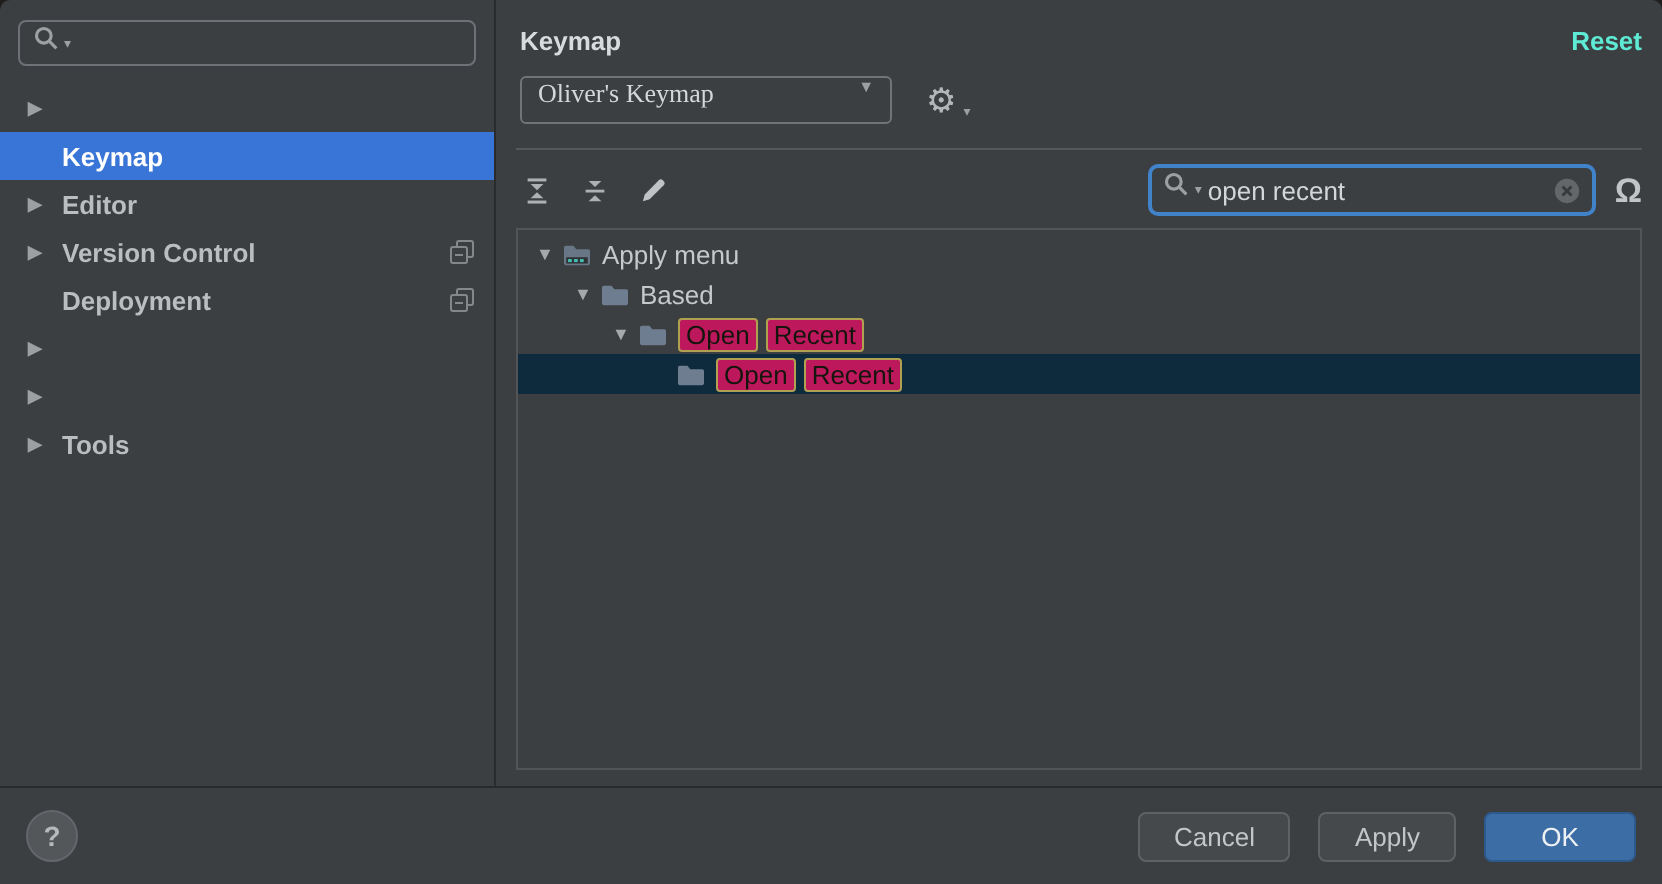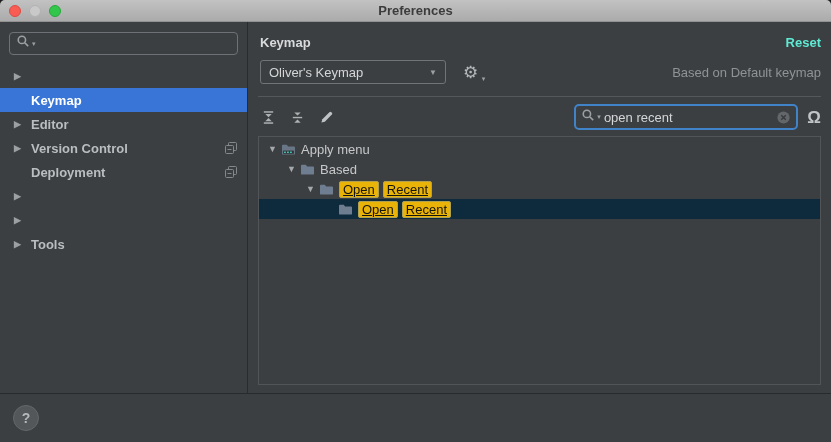--- a/index.html
+++ b/index.html
@@ -27,62 +27,54 @@
   .sb-item.selected { background:#3875d6; color:#ffffff; }
   .sb-arrow { width:17px; flex:none; font-size:9px; color:#9da0a2; }
   .sb-badge { margin-left:auto; display:flex; align-items:center; }
 
   
   .main { flex:1; display:flex; flex-direction:column; min-width:0; }
   .hdr-row { display:flex; align-items:center; justify-content:space-between; padding:13px 10px 0 12px; }
   .page-title { font-size:13px; font-weight:bold; color:#d8dadc; }
   .reset-link { font-size:13px; font-weight:bold; color:#5eead4; cursor:pointer; text-decoration:none;margin-left:47px; }
   .km-row { display:flex; align-items:center; margin-top:10px; padding:0 10px 0 12px; }
-  .dropdown { width:186px; height:24px; border:1px solid #707476; border-radius:3px; display:flex; align-items:center; padding:0 8px; color:#d4d6d8; font-size:13px; cursor:default; }
+  .dropdown { width:186px; height:24px; border:1px solid #707476; border-radius:3px; display:flex; align-items:flex-start; padding:0 8px; color:#d4d6d8; font-size:13px; cursor:default;font-family:Liberation Serif, serif; }
   .dd-caret { margin-left:auto; font-size:8px; color:#9da0a2; }
   .gear-wrap { margin-left:17px; position:relative; color:#b4b7b9; font-size:17px; line-height:1; cursor:pointer; }
   .gear-caret { position:absolute; right:-7px; bottom:-1px; font-size:7px; color:#9da0a2; }
   .based-on { margin-left:auto; color:#909395; font-size:13px; }
   .hr { border-top:1px solid #55585a; margin:12px 10px 0 10px; }
 
   .tool-row { display:flex; align-items:center; margin:7px 10px 6px 12px; height:26px; }
   .ticon { width:16px; height:16px; margin-right:13px; display:flex; align-items:center; justify-content:center; cursor:pointer; }
   .msearch { margin-left:auto; width:224px; height:26px; border:2px solid #4083c9; border-radius:5px; background:#3c3f41; display:flex; align-items:center; padding:0 5px; }
   .msearch input { flex:1; min-width:0; background:transparent; border:none; outline:none; color:#d4d6d8; font-size:13px; font-family:inherit; padding:0 3px; }
   .clear-btn { display:flex; align-items:center; cursor:pointer; }
   .omega { margin-left:9px; font-size:17px; font-weight:bold; color:#c2c5c7; line-height:1; cursor:pointer; }
 
   .tree-panel { margin:0 10px 8px 10px; flex:1; border:1px solid #515557; background:#3c3f41; padding-top:2px; overflow:hidden; }
   .trow { height:20px; display:flex; align-items:center; font-size:13px; color:#c6c8ca; cursor:default; }
   .trow.selected { background:#0d2b3d; }
   .t-arrow { width:15px; flex:none; text-align:center; font-size:9px; color:#a6a9ab; }
   .t-icon { flex:none; margin:0 5px 0 1px; display:flex; align-items:center; }
   .t-label { white-space:nowrap; }
-  .chip { background:#eab308; border:1px solid #b0a052; border-radius:2px; color:#15150d; padding:0 3px; margin-right:4px; line-height:15px; display:inline-block;text-decoration:underline; }
+  .chip { background:#be185d; border:1px solid #b0a052; border-radius:2px; color:#15150d; padding:0 3px; margin-right:4px; line-height:15px; display:inline-block; }
 
   
   .footer { height:49px; flex:none; border-top:1px solid #282a2b; display:flex; align-items:center; padding:0 13px; }
   .help-btn { width:26px; height:26px; border-radius:50%; background:#54575a; border:1px solid #646succeed869; border:1px solid #63676b; color:#b6b9bb; display:flex; align-items:center; justify-content:center; font-size:14px; font-weight:bold; cursor:pointer; }
   .fbtns { margin-left:auto; display:flex; gap:14px; }
   .btn { height:25px; border-radius:4px; background:#45494c; border:1px solid #5e6264; color:#c3c6c8; font-size:13px; font-family:inherit; padding:0 17px; min-width:66px; cursor:pointer; }
   .btn.primary { background:#3c6ea5; border-color:#2d5a8c; color:#eef1f3; min-width:76px; }
 </style>
 </head>
 <body>
 
 <div class="window">
 
-  <div class="titlebar">
-    <div class="traffic">
-      <span class="tl red"></span>
-      <span class="tl mid"></span>
-      <span class="tl green"></span>
-    </div>
-    <div class="title-text">Preferences</div>
-  </div>
 
   <div class="wbody">
     <aside class="sidebar">
       <div class="sb-search">
         <span class="sicon"><svg width="15" height="15" viewBox="0 0 16 16">
               <circle cx="6.3" cy="6.3" r="3.9" fill="none" stroke="#9ca0a2" stroke-width="1.7"></circle>
               <path d="M9.3 9.3 L13 13" stroke="#9ca0a2" stroke-width="1.7"></path>
             </svg></span>
         <span class="caret">▾</span>
       </div>
@@ -138,21 +130,20 @@
         <span class="page-title">Keymap</span>
         <a class="reset-link">Reset</a>
       </div>
 
       <div class="km-row">
         <div class="dropdown">
           <span>Oliver's Keymap</span>
           <span class="dd-caret">▼</span>
         </div>
         <span class="gear-wrap">⚙<span class="gear-caret">▾</span></span>
-        <span class="based-on">Based on Default keymap</span>
       </div>
 
       <div class="hr"></div>
 
       <div class="tool-row">
         <span class="ticon" id="ic-expand">
             <svg width="15" height="15" viewBox="0 0 16 16" fill="#aeb1b3">
               <rect x="3" y="1.3" width="10" height="1.6"></rect>
               <path d="M4.6 4.3 h6.8 L8 7.6 z"></path>
               <path d="M8 8.6 L11.4 11.9 H4.6 z"></path>
@@ -229,15 +220,20 @@
               </svg>
             </span>
             <span class="t-label"><span class="chip">Open</span><span class="chip">Recent</span></span>
           </div>
         </div>
     </main>
   </div>
 
   <div class="footer">
     <div class="help-btn">?</div>
+    <div class="fbtns">
+      <button class="btn">Cancel</button>
+      <button class="btn">Apply</button>
+      <button class="btn primary">OK</button>
+    </div>
   </div>
 
 </div>
 
 </body></html>

